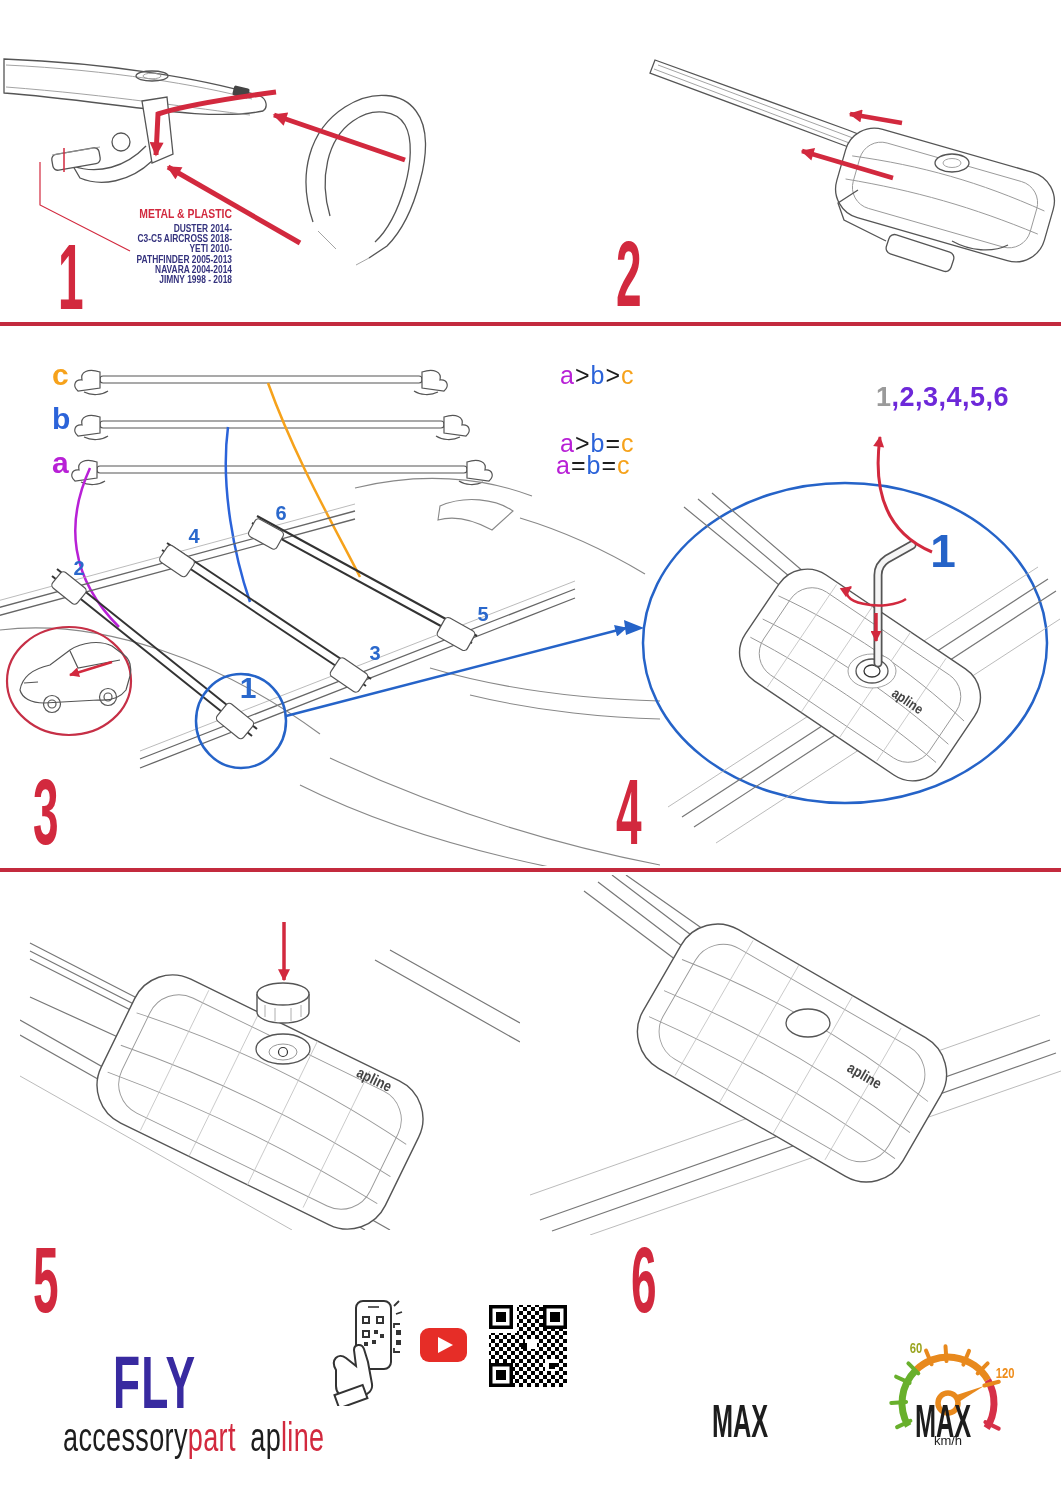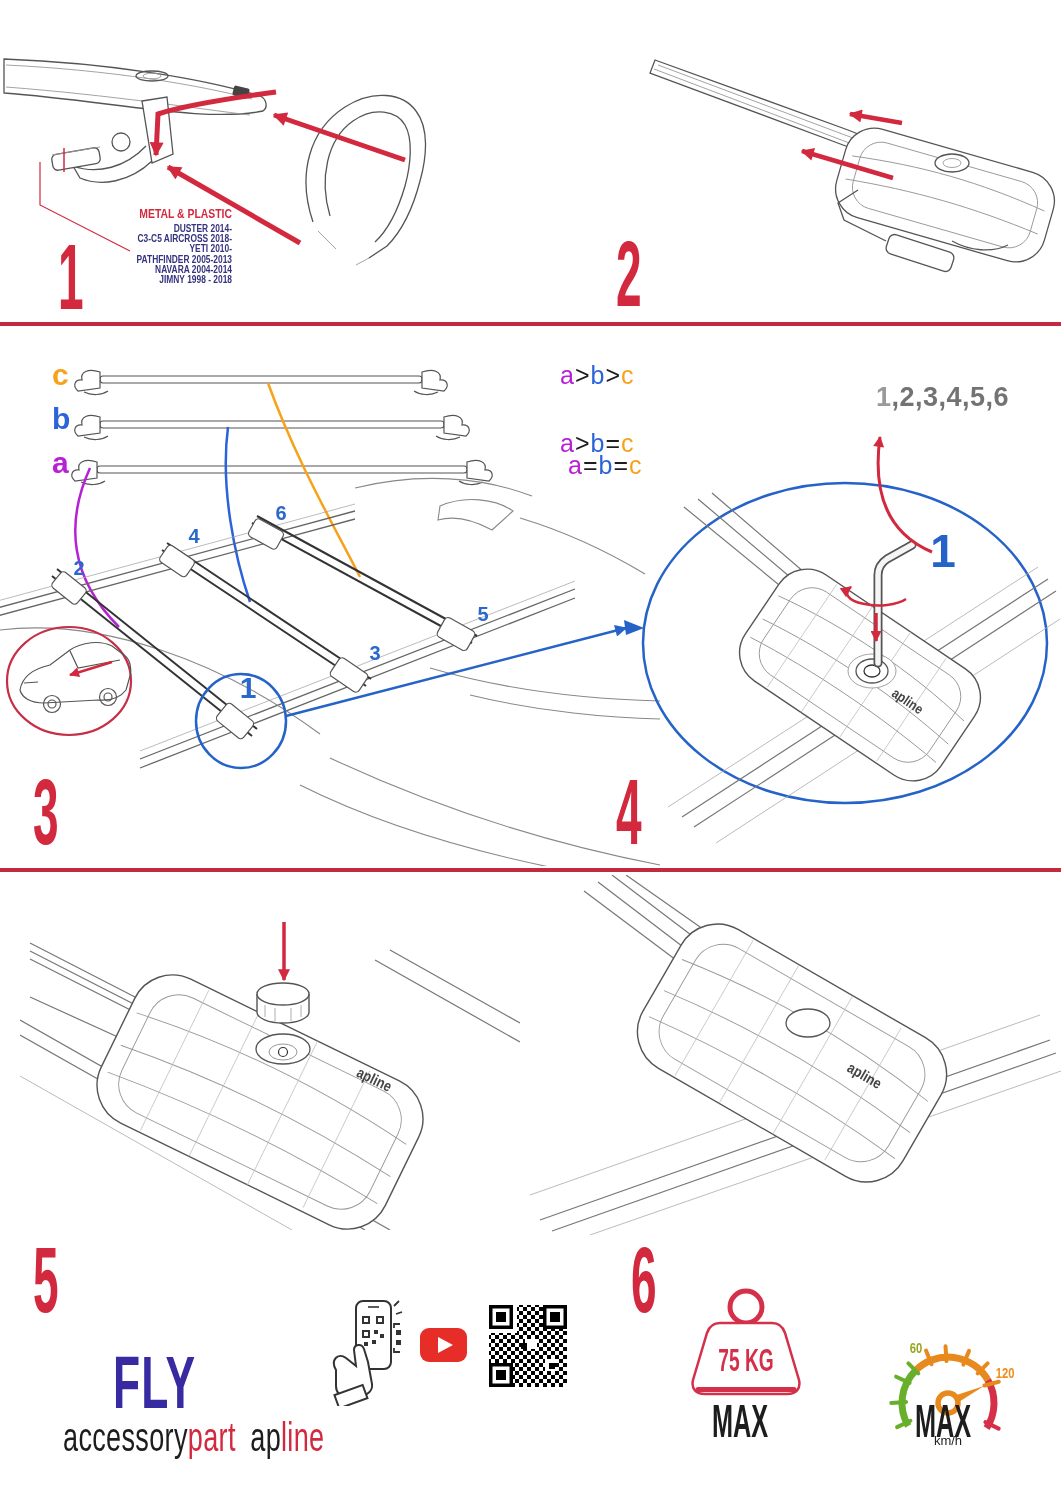--- a/index.html
+++ b/index.html
@@ -12,21 +12,21 @@
   .divider{position:absolute;left:0;width:1061px;height:4px;background:#c32a3e}
   .mp-label{position:absolute;color:#d2293e;font-weight:700;font-size:13px;text-align:right;
             transform:scaleX(.8);transform-origin:100% 0;white-space:nowrap}
   .models{position:absolute;color:#35337e;font-weight:700;font-size:10.5px;line-height:10.2px;
           text-align:right;transform:scaleX(.8);transform-origin:100% 0;white-space:nowrap}
   .barlabel{position:absolute;font-weight:700;font-size:30px;line-height:1}
   .lbl-a{color:#b820d6}.lbl-b{color:#2b63d9}.lbl-c{color:#f6a21b}
   .cmp{position:absolute;font-weight:400;font-size:25px;letter-spacing:1px;white-space:nowrap}
   .cmp .a{color:#b820d6}.cmp .b{color:#2b63d9}.cmp .c{color:#f6a21b}.cmp .op{color:#1d1d1d}
   .seq{position:absolute;font-weight:700;font-size:27px;letter-spacing:.5px;white-space:nowrap}
-  .seq .first{color:#9a9a9a}.seq .rest{color:#737373}
+  .seq .first{color:#9a9a9a}.seq .rest{color:#6d28d9}
   .fly{position:absolute;color:#382aa0;font-weight:700;font-size:74px;line-height:1;
        transform:scaleX(.6);transform-origin:left top;letter-spacing:2px}
   .brandline{position:absolute;font-weight:400;font-size:41px;line-height:1;white-space:nowrap;
              transform:scaleX(.66);transform-origin:left top;color:#1d1d1d;letter-spacing:.5px}
   .brandline .red{color:#d2293e}
   .brandline .gap{display:inline-block;width:22px}
   .max{position:absolute;color:#1d1d1d;font-weight:700;font-size:46px;line-height:1;
        transform:scaleX(.55);transform-origin:left top}
   .svgtxt{font-family:"Liberation Sans",sans-serif}
 </style>
@@ -239,21 +239,21 @@
   </div>
   <div class="barlabel lbl-c" style="left:52px;top:360px">c</div>
   <div class="barlabel lbl-b" style="left:52px;top:404px">b</div>
   <div class="barlabel lbl-a" style="left:52px;top:448px">a</div>
   <div class="cmp" style="left:560px;top:361px">
     <span class="a">a</span><span class="op">&gt;</span><span class="b">b</span><span class="op">&gt;</span><span class="c">c</span>
   </div>
   <div class="cmp" style="left:560px;top:429px">
     <span class="a">a</span><span class="op">&gt;</span><span class="b">b</span><span class="op">=</span><span class="c">c</span>
   </div>
-  <div class="cmp" style="left:568px;top:451px">
+  <div class="cmp" style="left:556px;top:451px">
     <span class="a">a</span><span class="op">=</span><span class="b">b</span><span class="op">=</span><span class="c">c</span>
   </div>
   <div class="num" style="left:33px;top:778px">3</div>
 
   <div class="abs" style="left:620px;top:375px">
     <svg width="441" height="490" viewBox="0 0 441 490">
       <defs>
         <marker id="mk4" viewBox="0 0 10 10" refX="9" refY="5" markerWidth="13" markerHeight="11" orient="auto" markerUnits="userSpaceOnUse">
           <path d="M0,0 L10,5 L0,10 Z" fill="#d2293e"></path>
         </marker>
@@ -438,30 +438,20 @@
         <rect x="56" y="2" width="24" height="24" fill="#000"></rect>
         <rect x="59.5" y="5.5" width="17" height="17" fill="#fff"></rect>
         <rect x="63" y="9" width="10" height="10" fill="#000"></rect>
         <rect x="2" y="60" width="24" height="24" fill="#000"></rect>
         <rect x="5.5" y="63.5" width="17" height="17" fill="#fff"></rect>
         <rect x="9" y="67" width="10" height="10" fill="#000"></rect>
       </g>
     </svg>
   </div>
 
-  <div class="abs" style="left:680px;top:1283px">
-    <svg width="136" height="118" viewBox="0 0 136 118">
-      <circle cx="66" cy="24" r="16" fill="none" stroke="#d5304a" stroke-width="5"></circle>
-      <path d="M40,40 L92,40 C99,40 103,44 105,50 L119,97 C121,106 116,111 107,111 L25,111 C16,111 11,106 13,97 L27,50 C29,44 33,40 40,40 Z" fill="#fff" stroke="#d5304a" stroke-width="2.5"></path>
-      <path d="M18,106.5 L114,106.5" stroke="#d5304a" stroke-width="5" stroke-linecap="round"></path>
-      <g transform="translate(66,88) scale(.62,1)">
-        <text x="0" y="0" class="svgtxt" font-size="31" font-weight="700" fill="#d5304a" text-anchor="middle">75 KG</text>
-      </g>
-    </svg>
-  </div>
   <div class="max" style="left:712px;top:1398px">MAX</div>
 
   <div class="abs" style="left:885px;top:1328px">
     <svg width="135" height="125" viewBox="0 0 135 125">
       <g fill="none" stroke-width="7">
         <path d="M23.2,98 A 46 46 0 0 1 30.5,42.5" stroke="#68b02c"></path>
         <path d="M30.5,42.5 A 46 46 0 0 1 102.8,52" stroke="#e8891d"></path>
         <path d="M102.8,52 A 46 46 0 0 1 101.6,100.1" stroke="#d63048"></path>
       </g>
       <g stroke-width="4" stroke-linecap="round">

